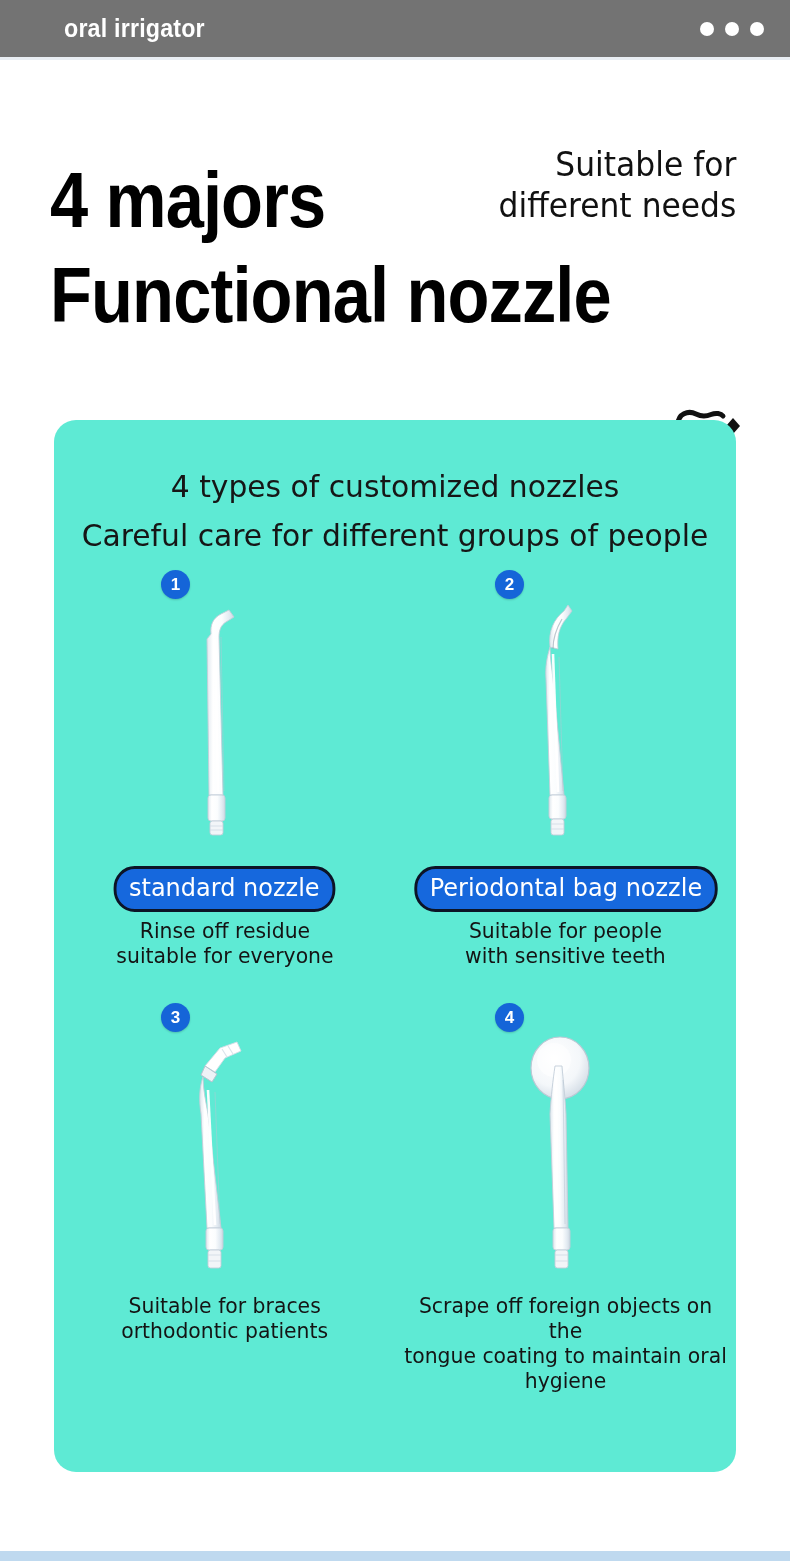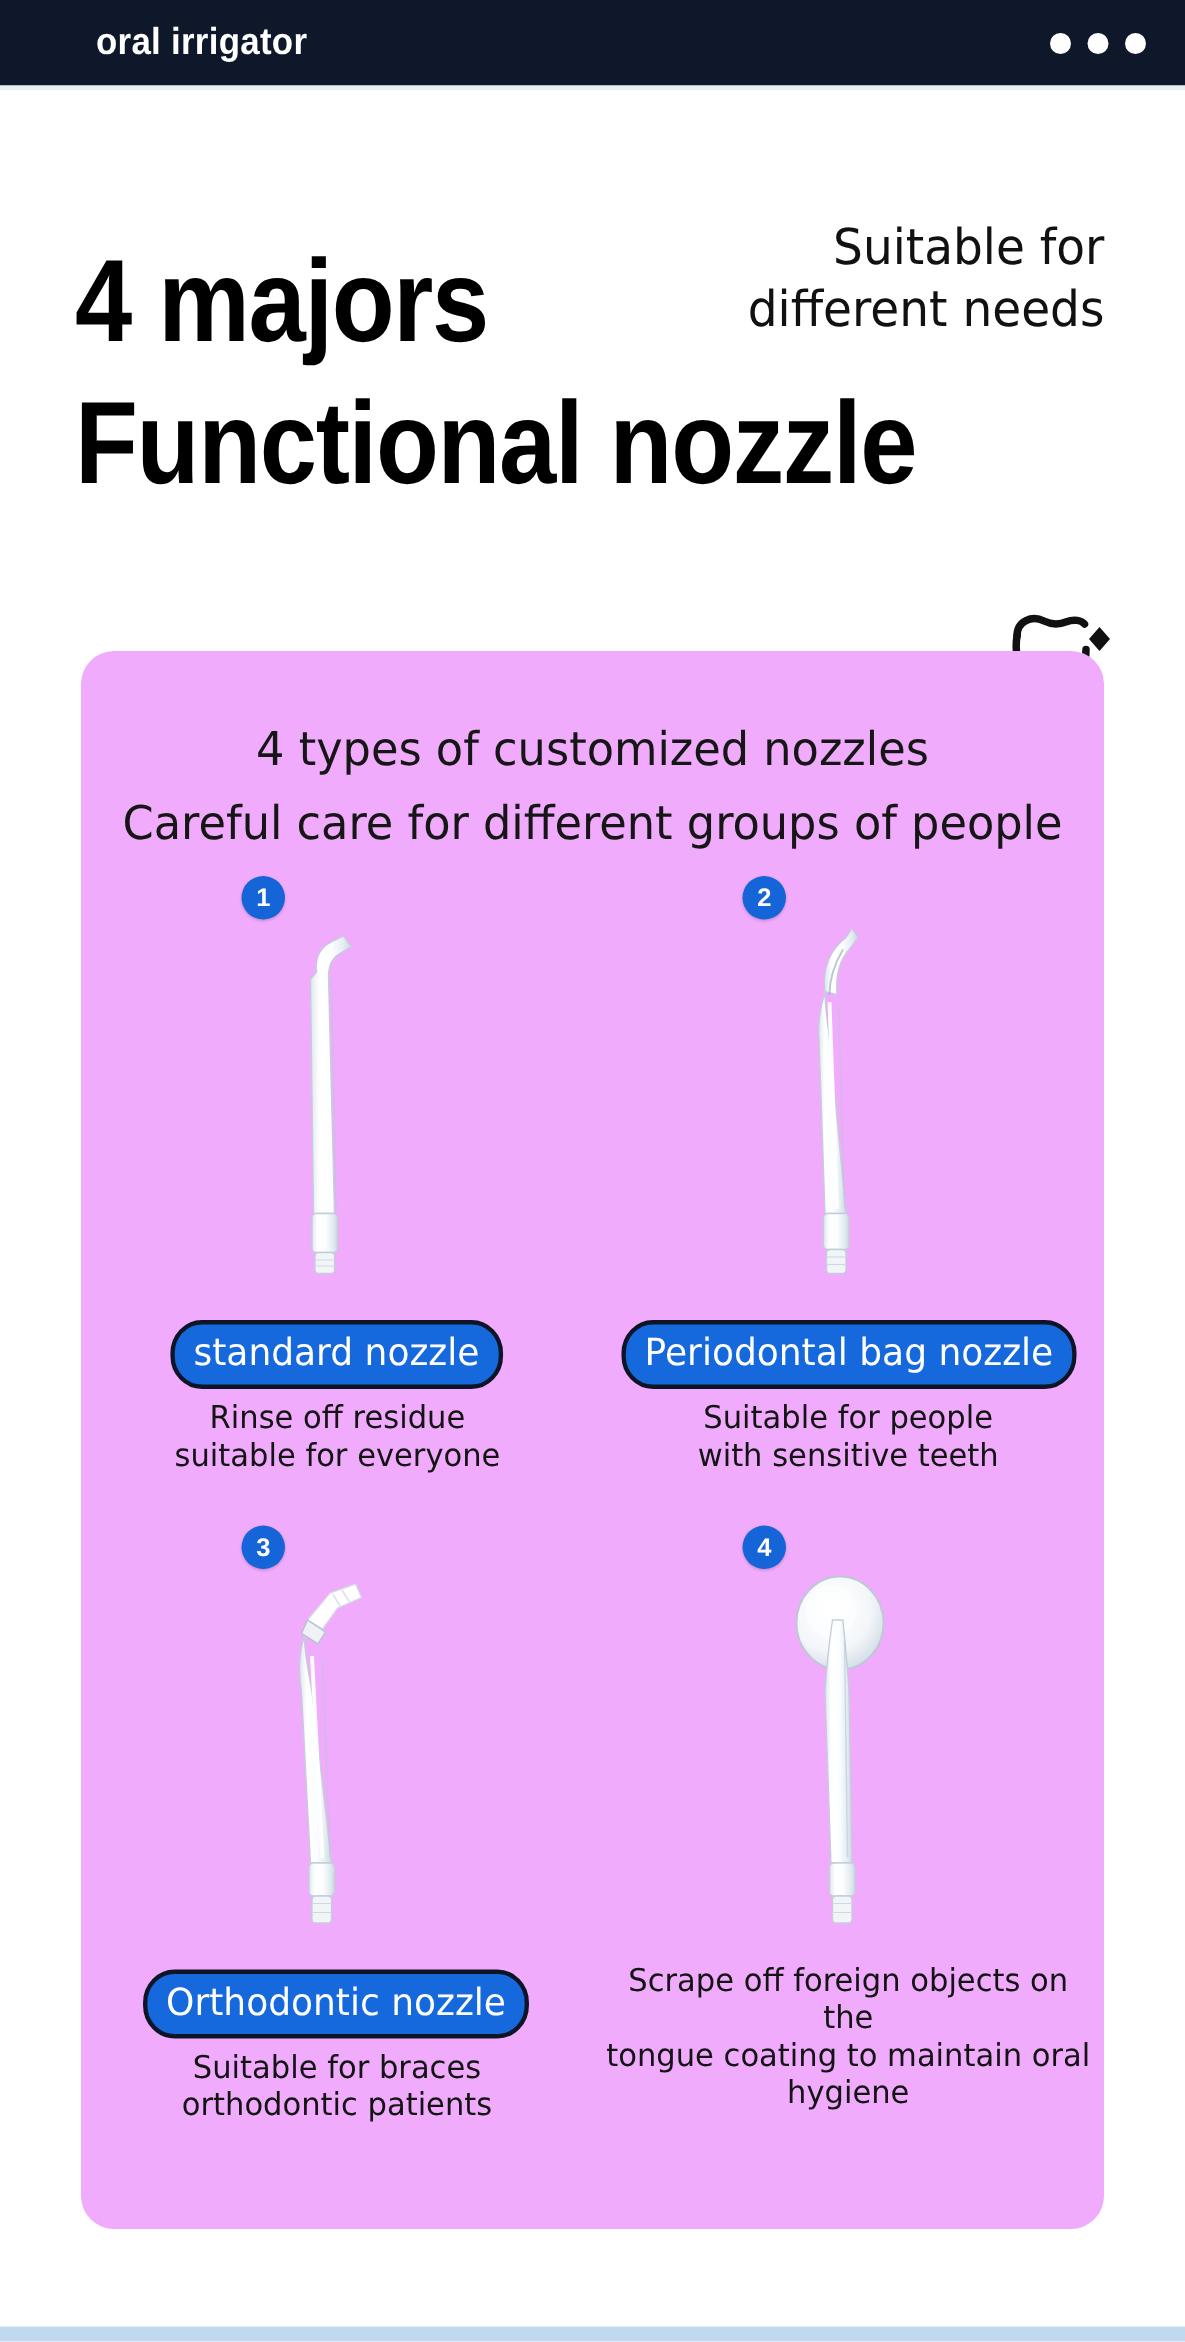--- a/index.html
+++ b/index.html
@@ -15,21 +15,21 @@
     font-family: "Liberation Sans", "DejaVu Sans", sans-serif;
     color: #1a1a1a;
   }
 
   
   .appbar {
     position: absolute;
     left: 0; top: 0;
     width: 790px;
     height: 57px;
-    background: #0f172a;
+    background: #737373;
     display: flex;
     align-items: center;
     box-sizing: border-box;
     padding: 0 26px 0 64px;
   }
   .appbar-title {
     color: #ffffff;
     font-size: 25px;
     font-weight: bold;
     letter-spacing: 0.2px;
@@ -106,24 +106,24 @@
     left: 668px;
     top: 348px;
     width: 80px;
     height: 62px;
   }
 
   
   .panel {
     position: absolute;
     left: 54px;
-    top: 434px;
+    top: 420px;
     width: 682px;
     height: 1052px;
-    background: #f0abfc;
+    background: #5eead4;
     border-radius: 22px;
   }
   .panel-head {
     position: absolute;
     left: 0; top: 42px;
     width: 100%;
     text-align: center;
     color: #161616;
     font-size: 31px;
     line-height: 49px;
@@ -367,23 +367,20 @@
 
             <path d="M38 45 C38 58, 41 70, 43 82 L56 196 L42 196 L36 82 C34 69, 34 56, 38 45 Z" fill="url(#g3)" stroke="#c3ced9" stroke-width="0.9"></path>
             <path d="M43 58 L50 193" stroke="#ffffff" stroke-width="2.6" opacity="0.95" fill="none"></path>
             <path d="M50 60 L55 192" stroke="#b9c6d3" stroke-width="0.8" opacity="0.6" fill="none"></path>
 
             <rect x="41" y="196" width="17" height="22" rx="3" fill="url(#g3)" stroke="#c3ced9" stroke-width="0.9"></rect>
             <rect x="43" y="218" width="13" height="18" rx="2.5" fill="#f2f5f8" stroke="#c3ced9" stroke-width="0.9"></rect>
             <line x1="43" y1="223" x2="56" y2="223" stroke="#cfd9e3" stroke-width="0.8"></line>
             <line x1="43" y1="229" x2="56" y2="229" stroke="#cfd9e3" stroke-width="0.8"></line>
           </svg>
-        </div>
-        <div class="pill-row">
-          <span class="pill">Orthodontic nozzle</span>
         </div>
         <div class="desc">Suitable for braces
 orthodontic patients</div>
       </div>
 
       <div class="cell">
         <div class="badge-row">
           <div class="num-badge badge-shift-right">4</div>
         </div>
         <div class="nozzle-wrap">

